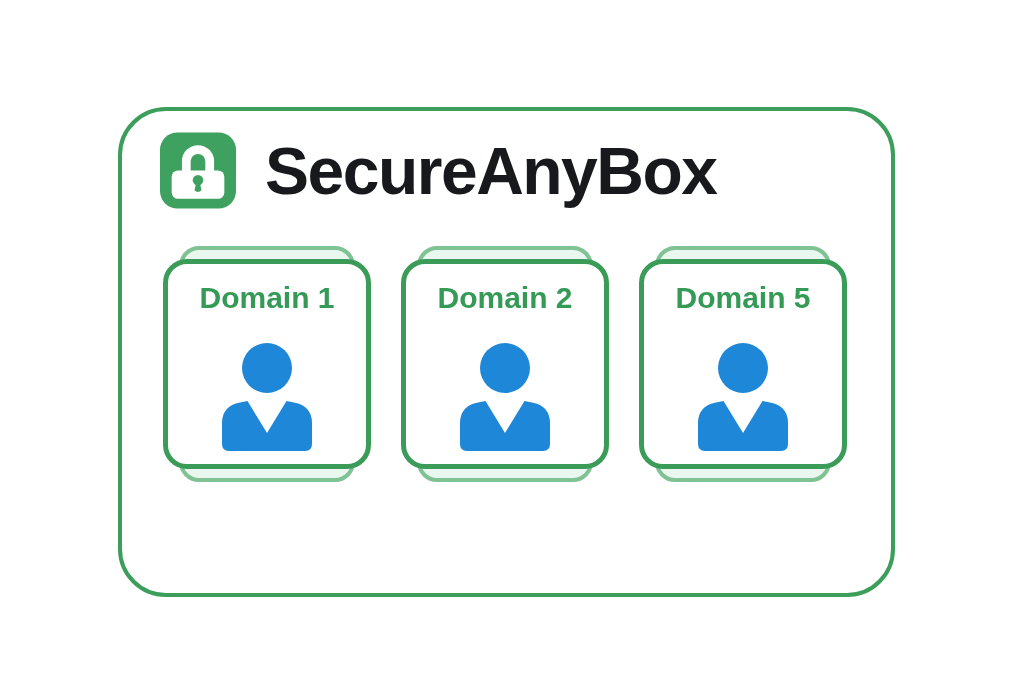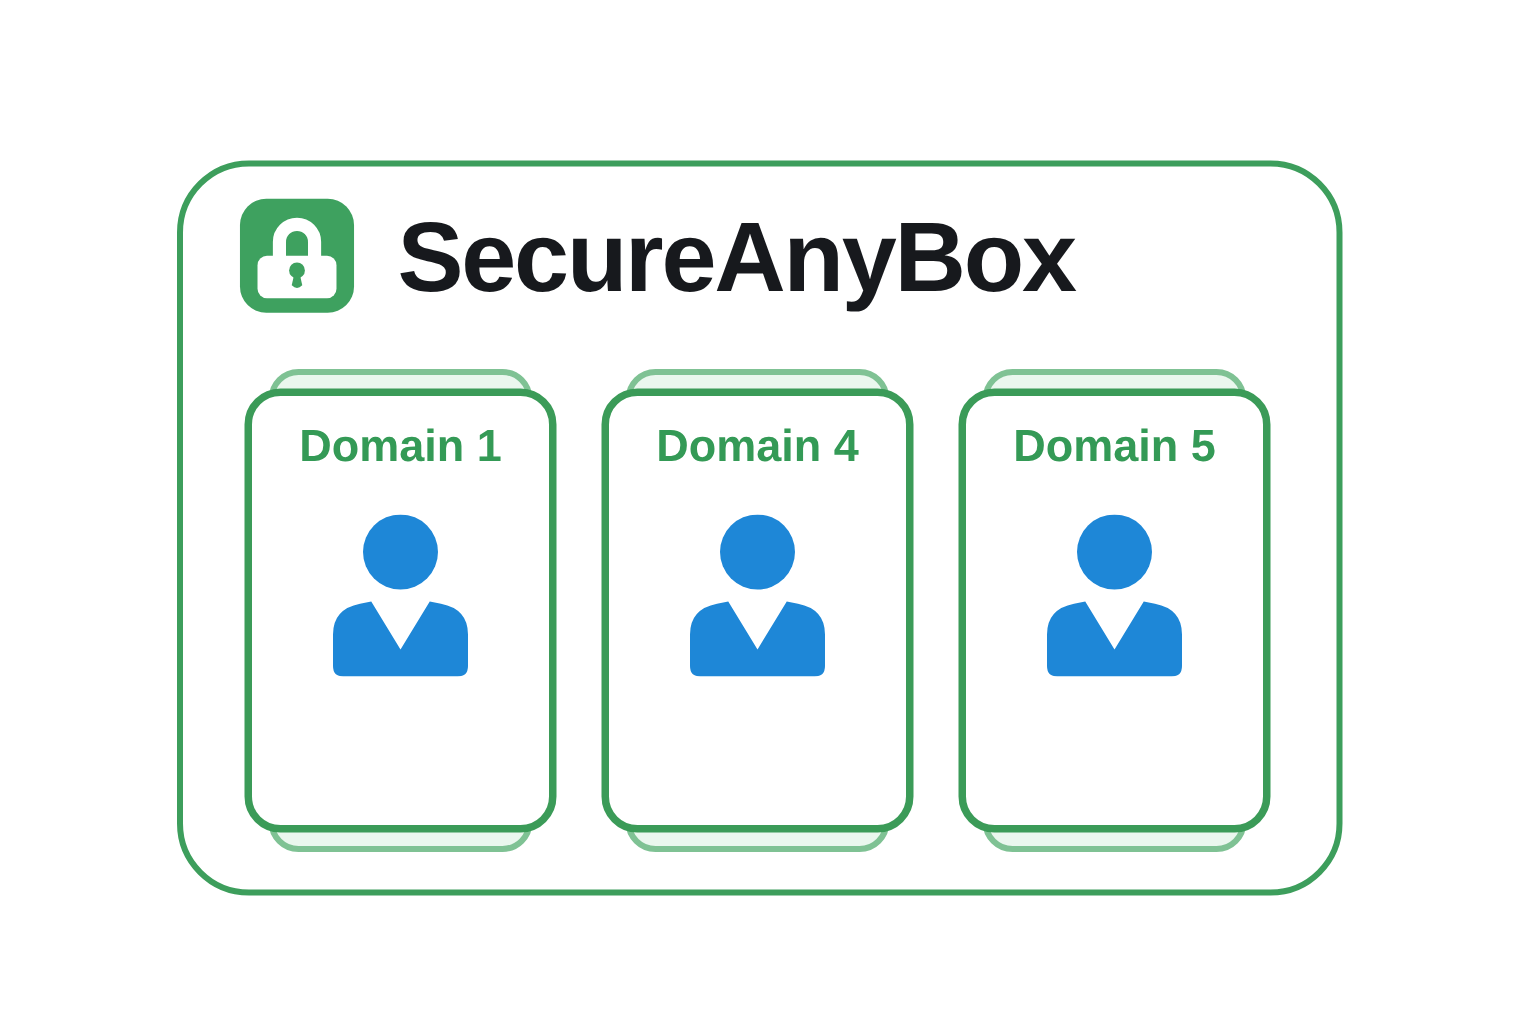--- a/index.html
+++ b/index.html
@@ -35,21 +35,21 @@
     line-height:1;
     white-space:nowrap;
   }
   .cards{
     position:absolute;
     left:41px;top:148px;
     display:flex;gap:30px;
   }
   .stack{
     position:relative;
-    width:208px;height:296px;
+    width:208px;height:210px;
   }
   .card-back{
     position:absolute;
     left:16px;right:16px;top:-13px;bottom:-13px;
     background:var(--back-fill,#eaf7ee);
     border:4px solid var(--back-border,#7fc294);
     border-radius:20px;
   }
   .card-front{
     position:absolute;
@@ -105,21 +105,21 @@
           <svg class="person" viewBox="0 0 100 108" xmlns="http://www.w3.org/2000/svg">
             <circle class="fillb" cx="50" cy="25" r="25"></circle>
             <path class="fillb" d="M12 108 Q5 108 5 101 L5 80 Q5 63 23 59.5 L30.5 58 L50 90 L69.5 58 L77 59.5 Q95 63 95 80 L95 101 Q95 108 88 108 Z"></path>
           </svg>
         </div>
       </div>
 
       <div class="stack">
         <div class="card-back"></div>
         <div class="card-front">
-          <div class="card-title">Domain 4</div>
+          <div class="card-title">Domain 2</div>
           <svg class="person" viewBox="0 0 100 108" xmlns="http://www.w3.org/2000/svg">
             <circle class="fillb" cx="50" cy="25" r="25"></circle>
             <path class="fillb" d="M12 108 Q5 108 5 101 L5 80 Q5 63 23 59.5 L30.5 58 L50 90 L69.5 58 L77 59.5 Q95 63 95 80 L95 101 Q95 108 88 108 Z"></path>
           </svg>
         </div>
       </div>
 
       <div class="stack">
         <div class="card-back"></div>
         <div class="card-front">

